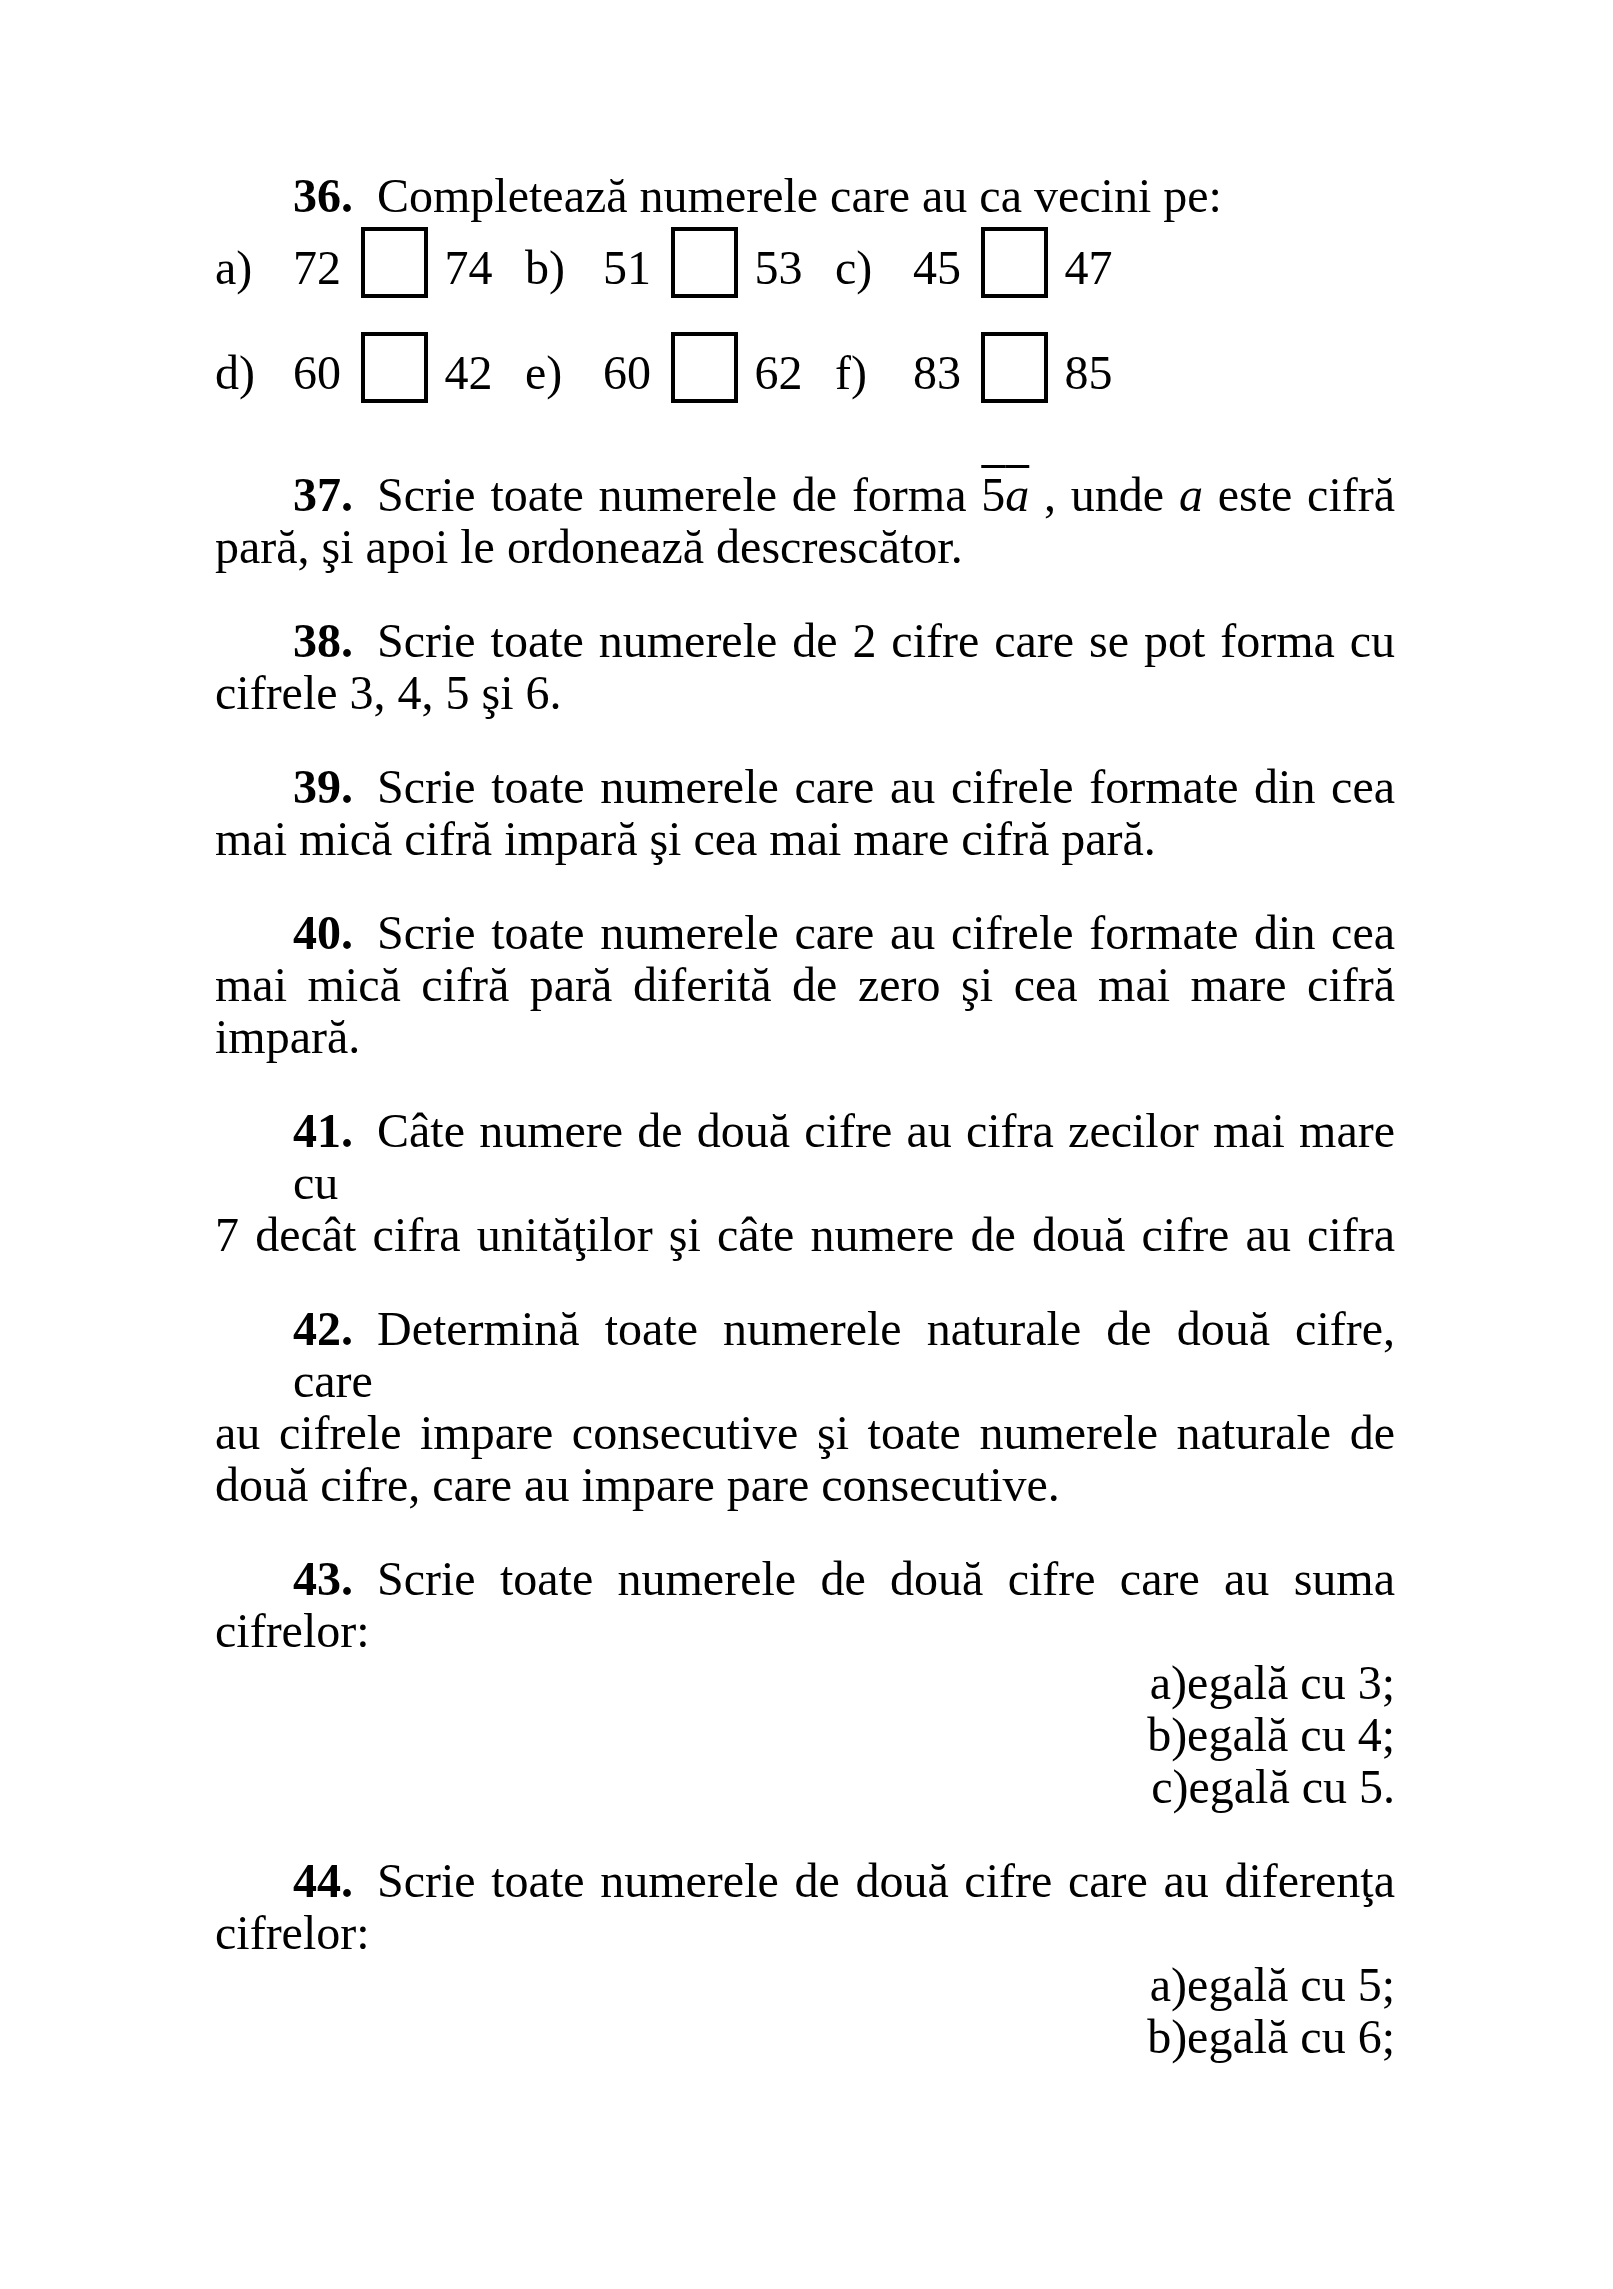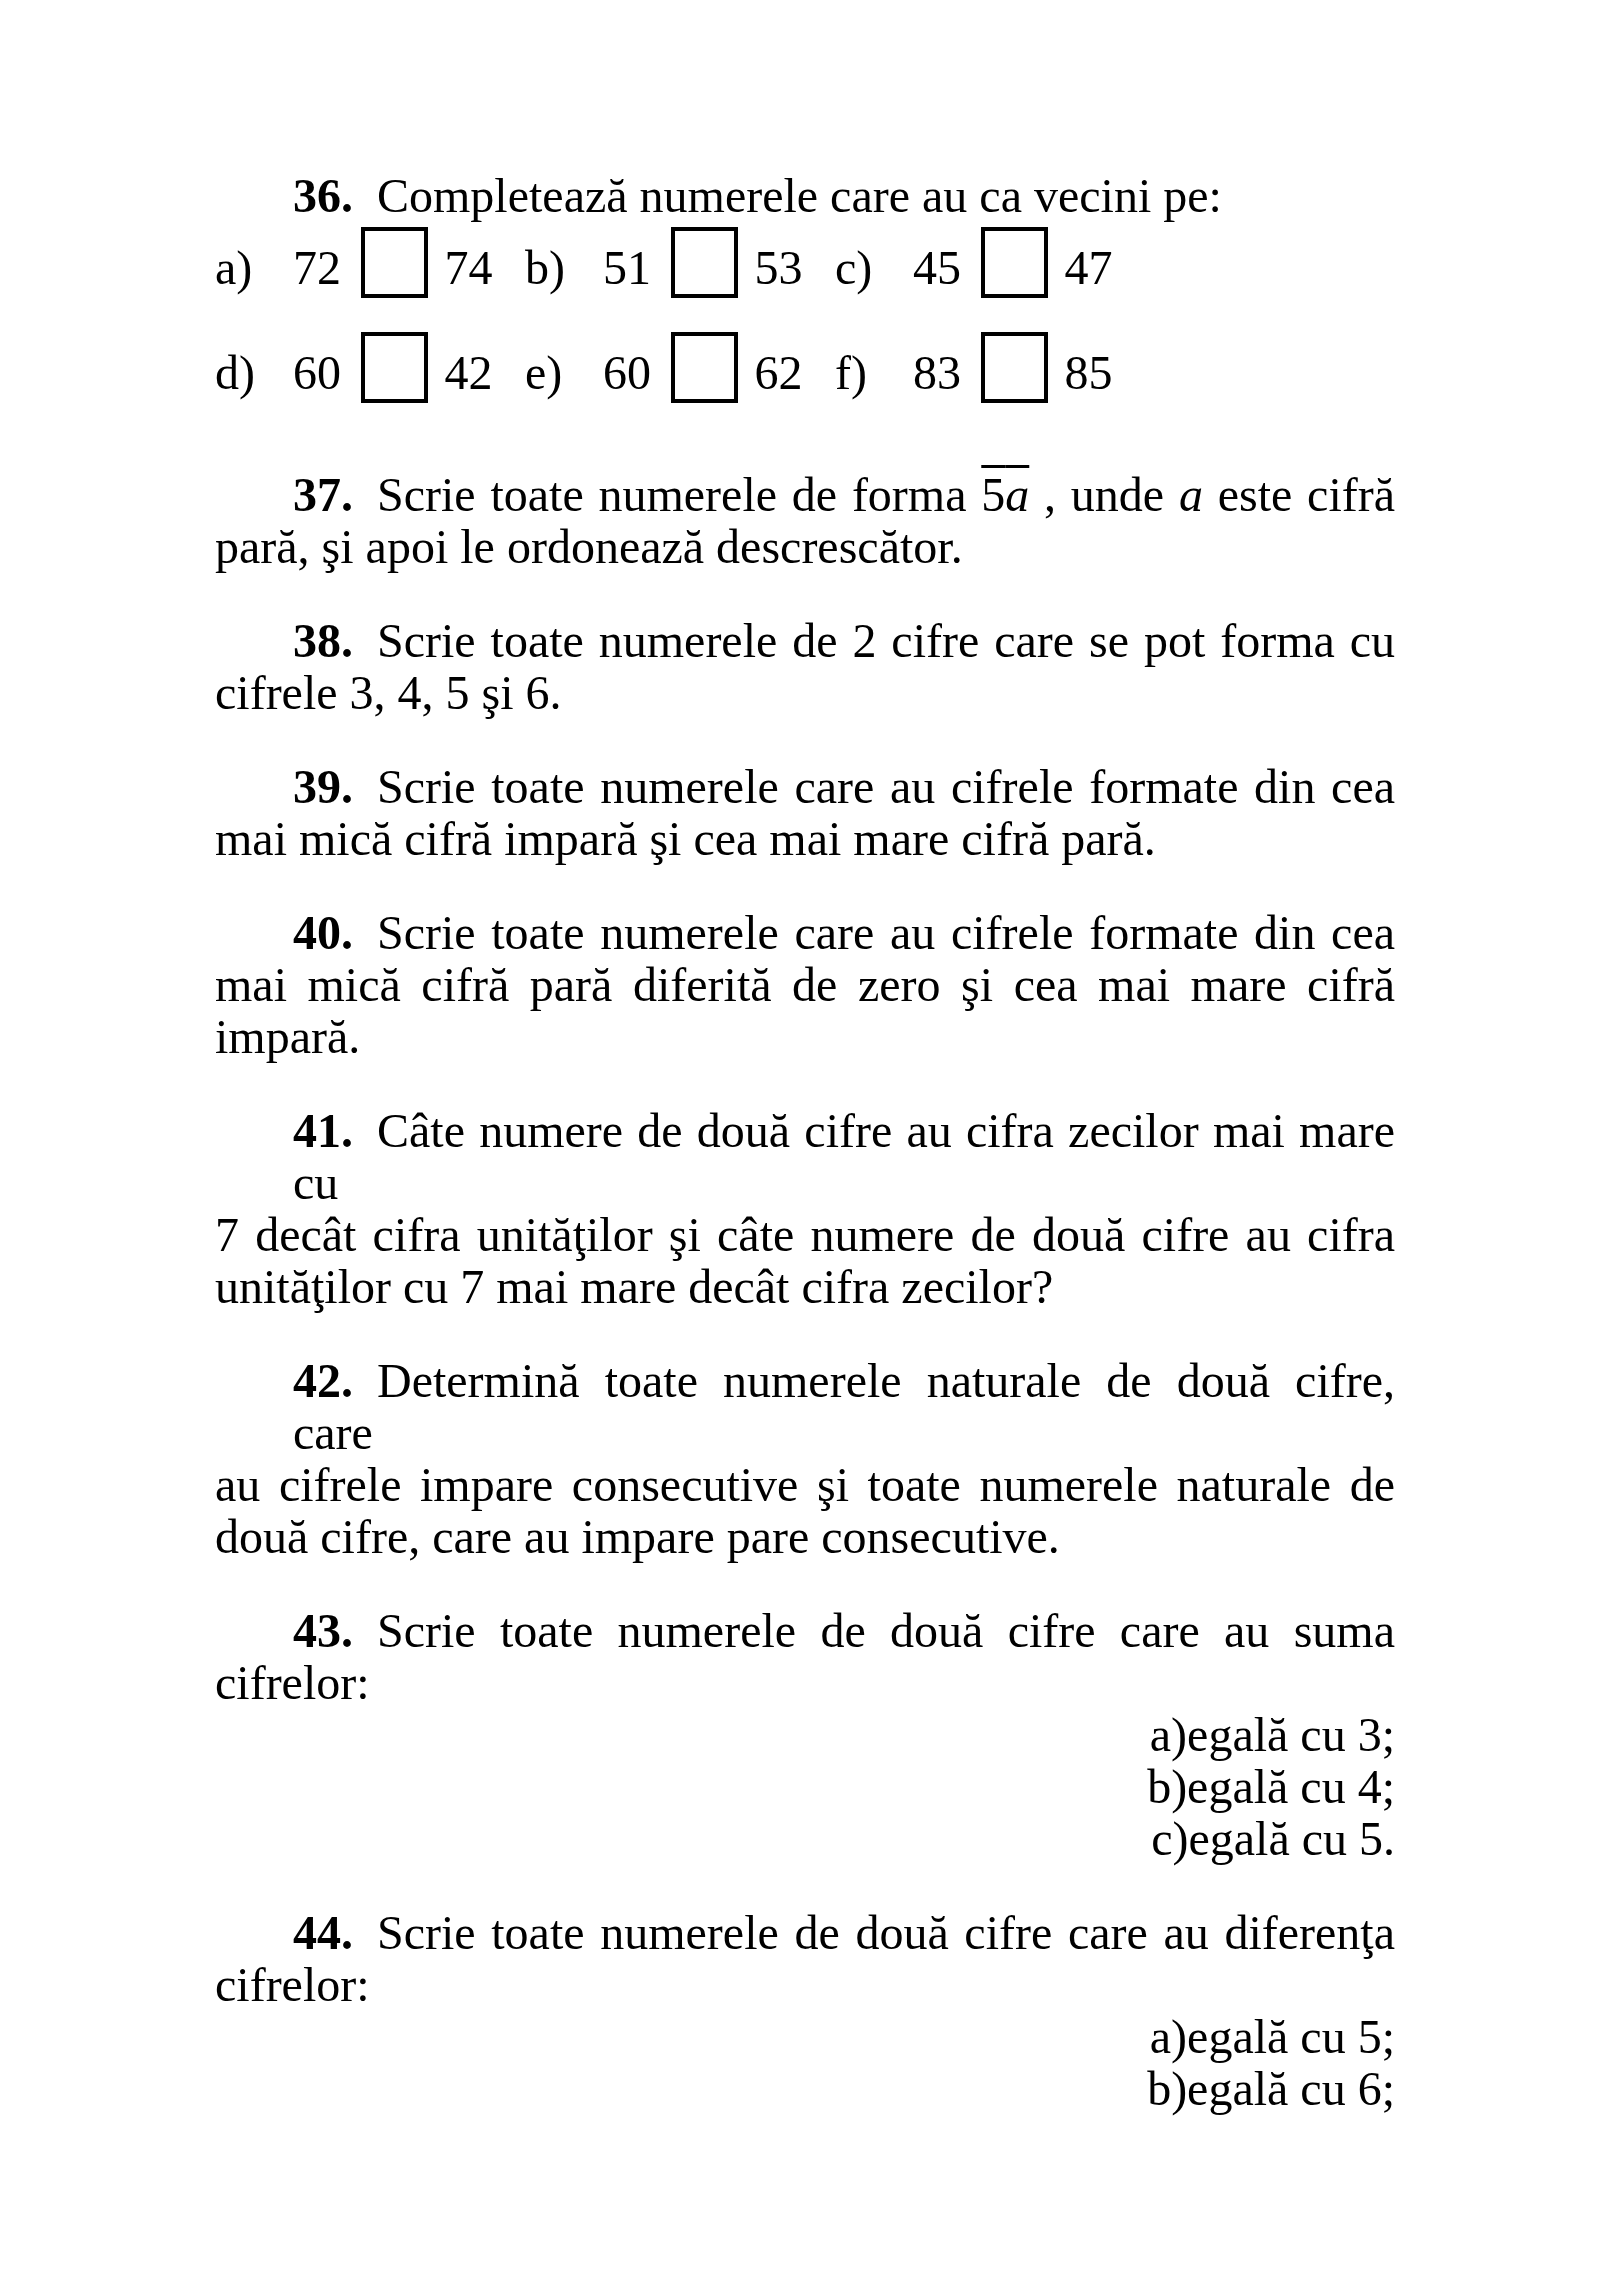--- a/index.html
+++ b/index.html
@@ -121,21 +121,20 @@
       <div class="line"><span>mai mică cifră impară şi cea mai mare cifră pară.</span></div>
     </section>
     <section class="ex">
       <div class="line first j"><span class="num">40.</span><span>Scrie toate numerele care au cifrele formate din cea</span></div>
       <div class="line j"><span>mai mică cifră pară diferită de zero şi cea mai mare cifră</span></div>
       <div class="line"><span>impară.</span></div>
     </section>
     <section class="ex">
       <div class="line first j"><span class="num">41.</span><span>Câte numere de două cifre au cifra zecilor mai mare cu</span></div>
       <div class="line j"><span>7 decât cifra unităţilor şi câte numere de două cifre au cifra</span></div>
-      <div class="line"><span>unităţilor cu 7 mai mare decât cifra zecilor?</span></div>
     </section>
     <section class="ex">
       <div class="line first j"><span class="num">42.</span><span>Determină toate numerele naturale de două cifre, care</span></div>
       <div class="line j"><span>au cifrele impare consecutive şi toate numerele naturale de</span></div>
       <div class="line"><span>două cifre, care au impare pare consecutive.</span></div>
     </section>
     <section class="ex">
       <div class="line first j"><span class="num">43.</span><span>Scrie toate numerele de două cifre care au suma</span></div>
       <div class="line"><span>cifrelor:</span></div>
       <div class="list-line"><span class="llabel">a)</span><span>egală cu 3;</span></div>

